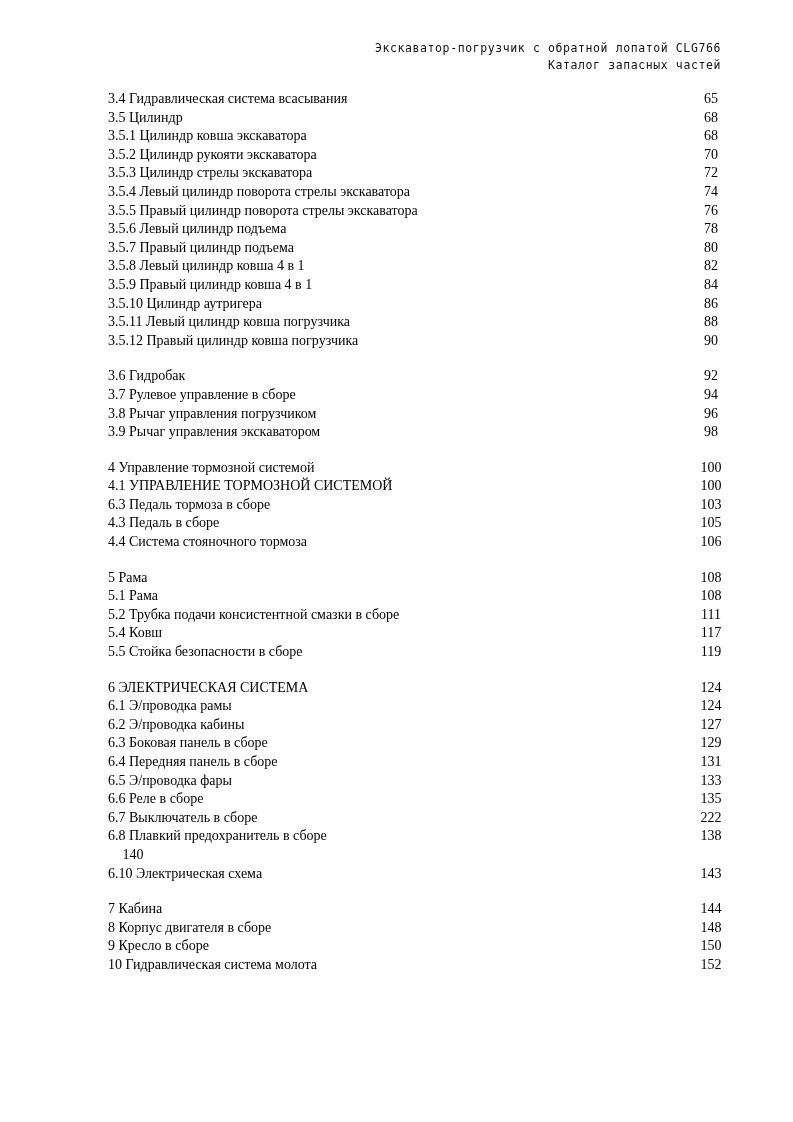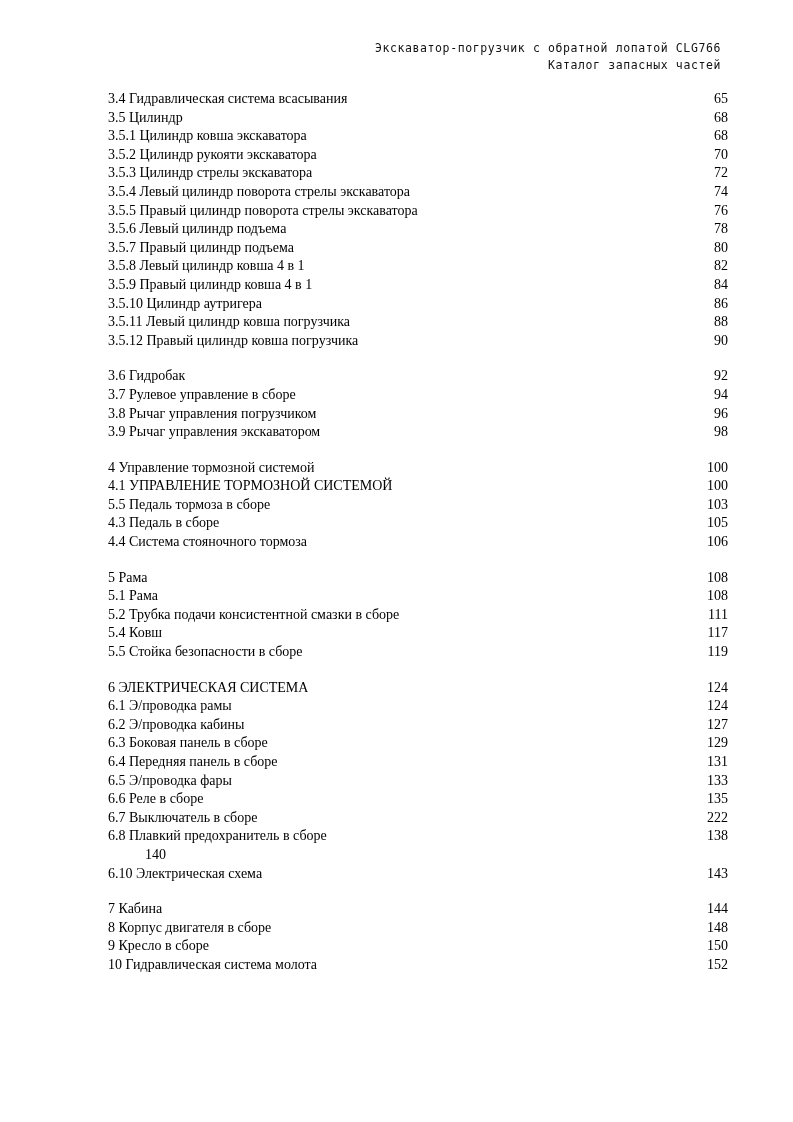--- a/index.html
+++ b/index.html
@@ -55,22 +55,22 @@
     white-space: nowrap;
   }
   .entry .title {
     flex: 0 1 auto;
     overflow: hidden;
     text-overflow: ellipsis;
   }
   .entry .page-num {
     flex: 0 0 auto;
     width: 34px;
-    text-align: right;
-    margin-left: 24px;
+    text-align: center;
+    margin-left: 8px;
   }
 </style>
 </head>
 <body>
 
 <div class="page">
 
   <div class="header">
     <div>Экскаватор-погрузчик с обратной лопатой CLG766</div>
     <div>Каталог запасных частей</div>
@@ -156,21 +156,21 @@
       <div class="group">
         <div class="entry">
           <span class="title">4 Управление тормозной системой</span>
           <span class="page-num">100</span>
         </div>
         <div class="entry">
           <span class="title">4.1 УПРАВЛЕНИЕ ТОРМОЗНОЙ СИСТЕМОЙ</span>
           <span class="page-num">100</span>
         </div>
         <div class="entry">
-          <span class="title">5.5 Педаль тормоза в сборе</span>
+          <span class="title">6.3 Педаль тормоза в сборе</span>
           <span class="page-num">103</span>
         </div>
         <div class="entry">
           <span class="title">4.3 Педаль в сборе</span>
           <span class="page-num">105</span>
         </div>
         <div class="entry">
           <span class="title">4.4 Система стояночного тормоза</span>
           <span class="page-num">106</span>
         </div>

